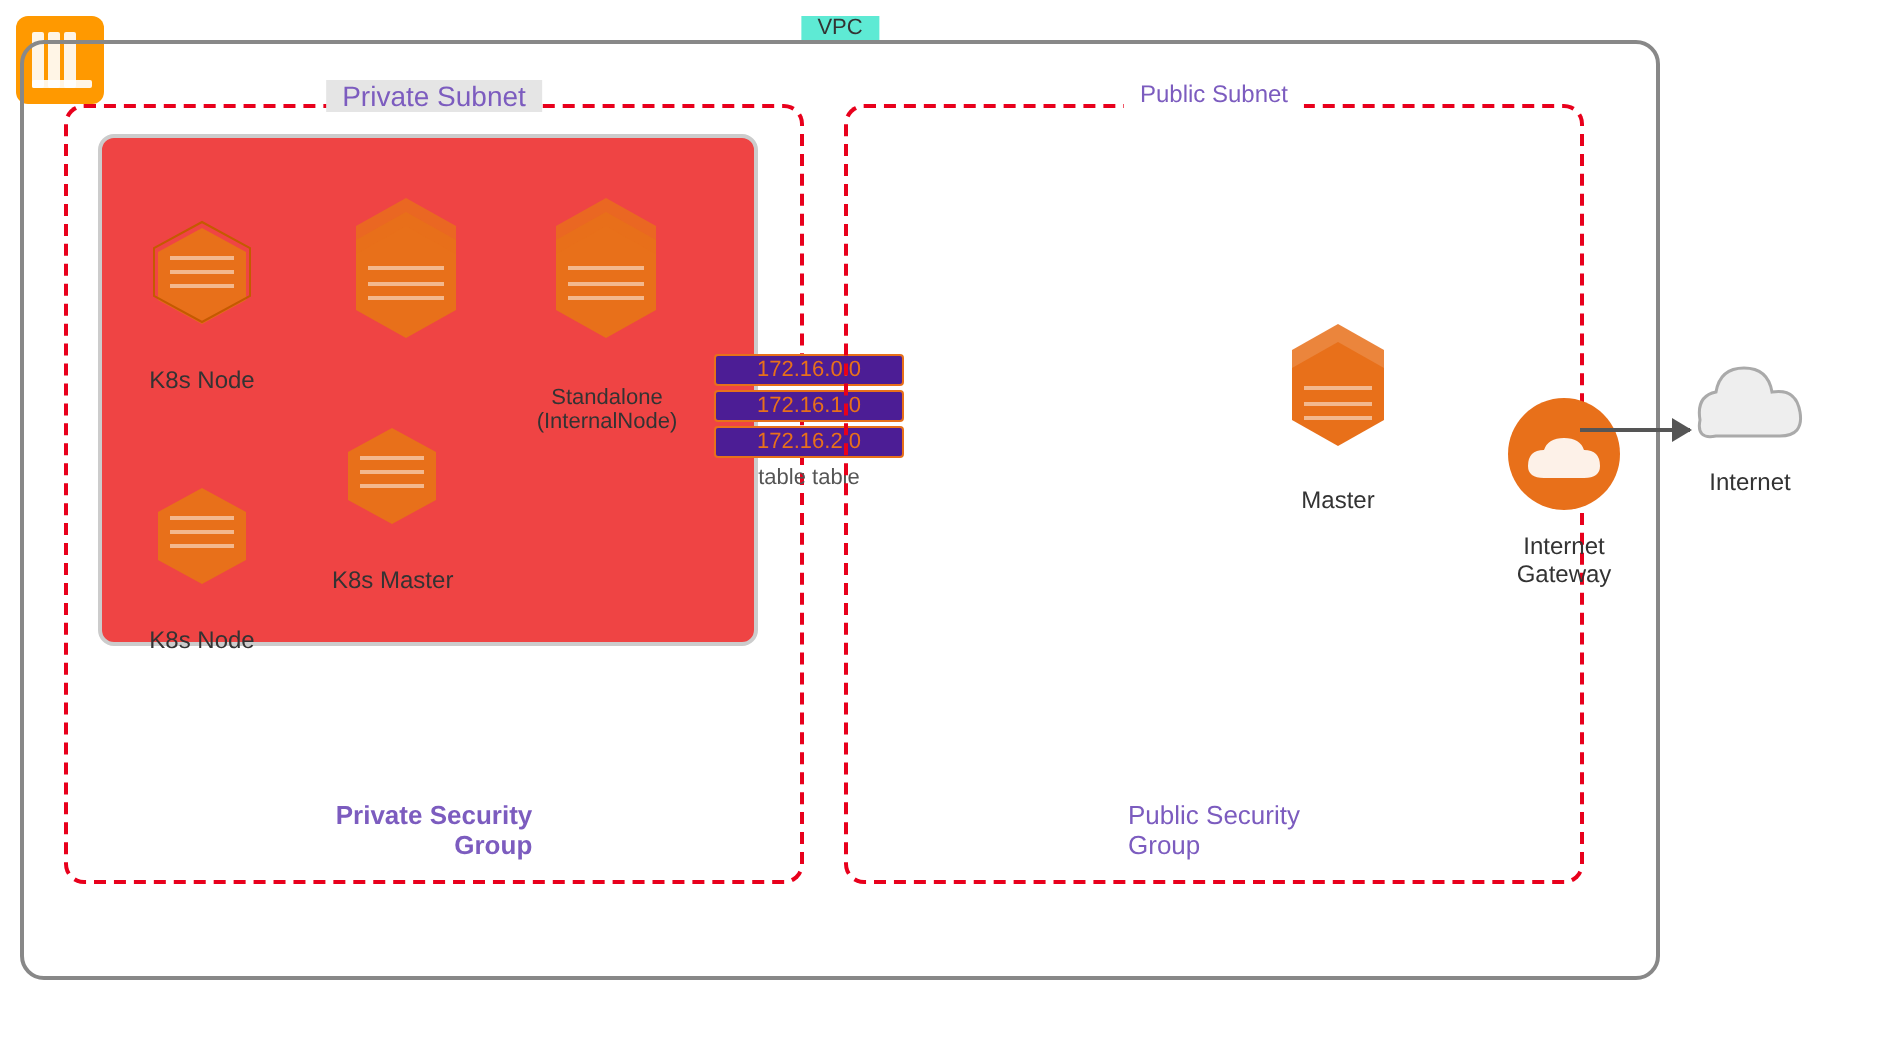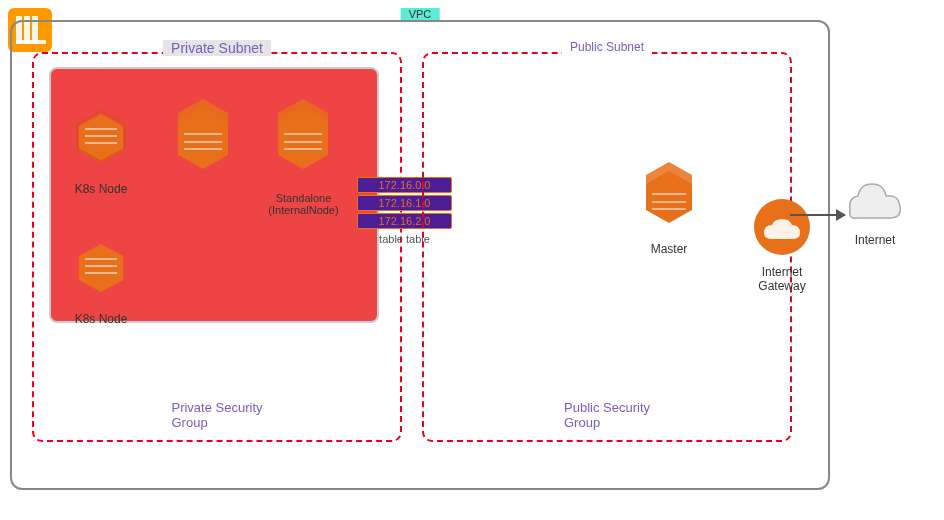--- a/index.html
+++ b/index.html
@@ -102,22 +102,23 @@
     }
 
     
     .private-sg-label {
       position: absolute;
       bottom: 10px;
       left: 50%;
       transform: translateX(-50%);
       font-size: 13px;
       color: #7c5cbf;
-      text-align: left;
+      text-align: right;
       white-space: nowrap;
+      font-weight: bold;
     }
     .public-sg-label {
       position: absolute;
       bottom: 10px;
       left: 50%;
       transform: translateX(-50%);
       font-size: 13px;
       color: #7c5cbf;
       text-align: left;
       white-space: nowrap;
@@ -289,20 +290,29 @@
           <polygon points="37,5 62,19 62,47 37,61 12,47 12,19" fill="#E8701A" opacity="0.8"></polygon>
           <polygon points="37,12 62,26 62,54 37,68 12,54 12,26" fill="#E8701A" opacity="0.9"></polygon>
           <polygon points="37,19 62,33 62,61 37,75 12,61 12,33" fill="#E8701A"></polygon>
           <line x1="18" y1="40" x2="56" y2="40" stroke="#fff" stroke-width="2" opacity="0.5"></line>
           <line x1="18" y1="48" x2="56" y2="48" stroke="#fff" stroke-width="2" opacity="0.5"></line>
           <line x1="18" y1="55" x2="56" y2="55" stroke="#fff" stroke-width="2" opacity="0.5"></line>
         </svg>
         <div class="icon-label" style="font-size:11px;">Standalone<br>(InternalNode)</div>
       </div>
 
+      <div class="node-k8s-master">
+        <svg width="60" height="65" viewBox="0 0 60 65">
+          <polygon points="30,5 52,17 52,41 30,53 8,41 8,17" fill="#E8701A"></polygon>
+          <line x1="14" y1="20" x2="46" y2="20" stroke="#fff" stroke-width="2" opacity="0.5"></line>
+          <line x1="14" y1="27" x2="46" y2="27" stroke="#fff" stroke-width="2" opacity="0.5"></line>
+          <line x1="14" y1="34" x2="46" y2="34" stroke="#fff" stroke-width="2" opacity="0.5"></line>
+        </svg>
+        <div class="icon-label">K8s Master</div>
+      </div>
 
       <div class="node-k8s-bottom-left">
         <svg width="60" height="65" viewBox="0 0 60 65">
           <polygon points="30,5 52,17 52,41 30,53 8,41 8,17" fill="#E8701A"></polygon>
           <line x1="14" y1="20" x2="46" y2="20" stroke="#fff" stroke-width="2" opacity="0.5"></line>
           <line x1="14" y1="27" x2="46" y2="27" stroke="#fff" stroke-width="2" opacity="0.5"></line>
           <line x1="14" y1="34" x2="46" y2="34" stroke="#fff" stroke-width="2" opacity="0.5"></line>
         </svg>
         <div class="icon-label">K8s Node</div>
       </div>

